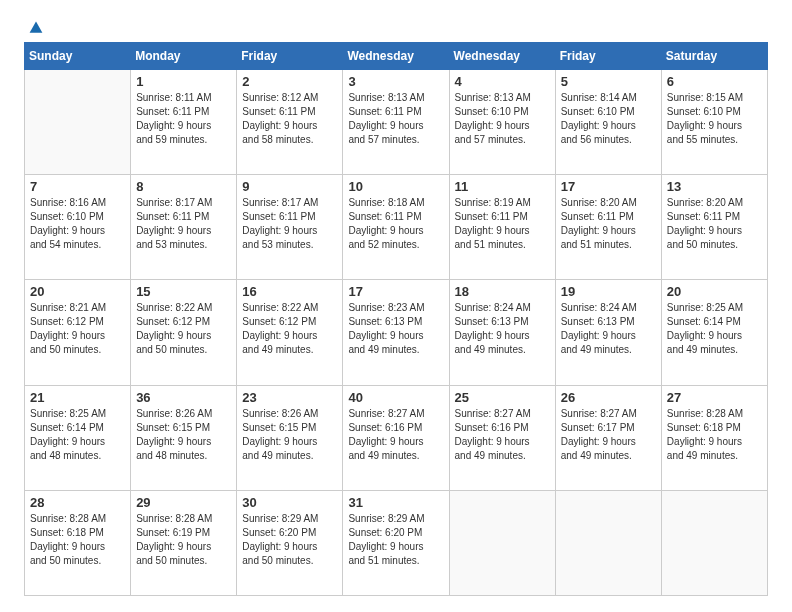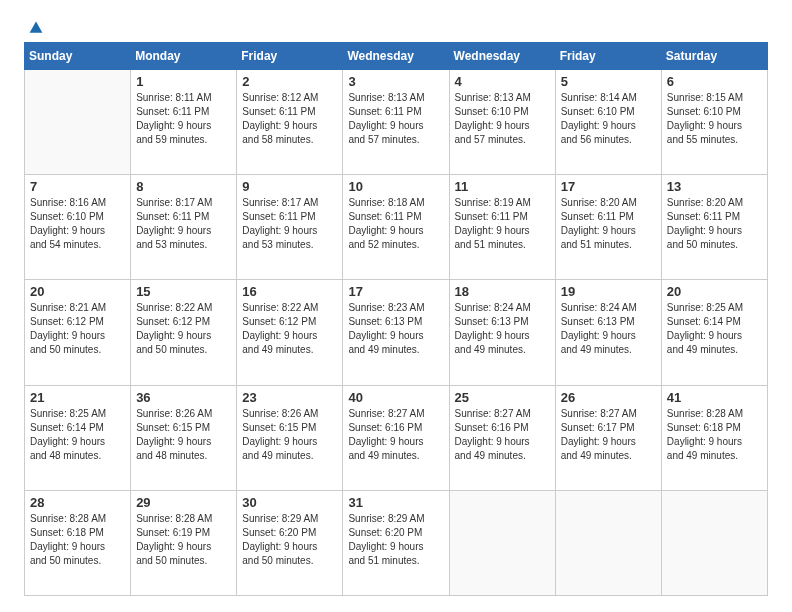--- a/index.html
+++ b/index.html
@@ -241,21 +241,21 @@
           </td>
           <td>
             <span class="day-num">25</span>
             <div class="day-info">Sunrise: 8:27 AM<br>Sunset: 6:16 PM<br>Daylight: 9 hours<br>and 49 minutes.</div>
           </td>
           <td>
             <span class="day-num">26</span>
             <div class="day-info">Sunrise: 8:27 AM<br>Sunset: 6:17 PM<br>Daylight: 9 hours<br>and 49 minutes.</div>
           </td>
           <td>
-            <span class="day-num">41</span>
+            <span class="day-num">27</span>
             <div class="day-info">Sunrise: 8:28 AM<br>Sunset: 6:18 PM<br>Daylight: 9 hours<br>and 49 minutes.</div>
           </td>
         </tr>
         <tr>
           <td>
             <span class="day-num">28</span>
             <div class="day-info">Sunrise: 8:28 AM<br>Sunset: 6:18 PM<br>Daylight: 9 hours<br>and 50 minutes.</div>
           </td>
           <td>
             <span class="day-num">29</span>

